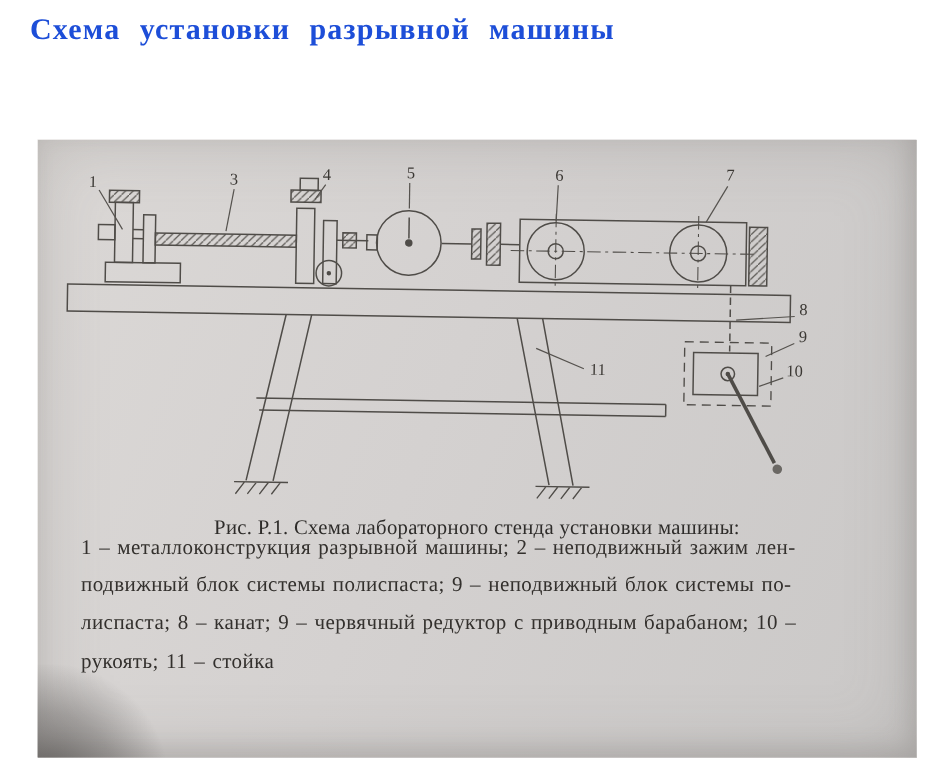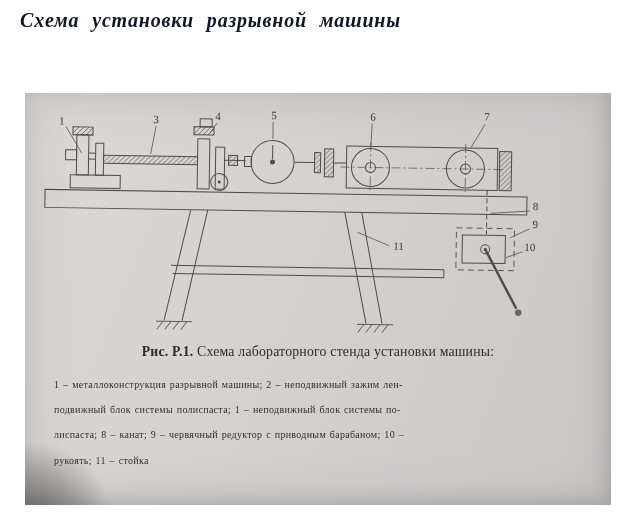--- a/index.html
+++ b/index.html
@@ -4,45 +4,44 @@
 <style>
   html, body { margin: 0; padding: 0; }
   body {
     width: 629px; height: 514px;
     position: relative; overflow: hidden;
     background: #ffffff;
     font-family: "Liberation Serif", serif;
   }
   .page-title {
     position: absolute; left: 20px; top: 9px;
-    font-size: 20px; font-weight: bold; color: #0f172a;
+    font-size: 20px; font-weight: bold; color: #1d4ed8;
     letter-spacing: 0.8px; word-spacing: 7px;
     white-space: nowrap;
-    font-style: italic;
   }
   .scan {
     position: absolute; left: 25px; top: 93px;
     width: 586px; height: 412px; overflow: hidden;
     background: linear-gradient(112deg, #dbd8d6 0%, #d4d1d0 45%, #cac8c7 100%);
     box-shadow: inset 0 0 46px rgba(108,103,98,.25), inset -4px -6px 14px rgba(112,108,104,.22);
   }
   .scan-corner {
     position: absolute; left: -14px; bottom: -16px; width: 100px; height: 78px;
     background: radial-gradient(ellipse at 18% 100%, rgba(50,47,45,.62) 0%, rgba(50,47,45,.3) 42%, rgba(50,47,45,0) 72%);
   }
   .diagram-svg { position: absolute; left: 0; top: 2px; }
   .caption {
     position: absolute; top: 251px; left: 0; width: 100%;
     text-align: center; font-size: 13.8px; color: #2e2c2a; letter-spacing: .2px;
     white-space: nowrap;
   }
-  .caption b { font-weight: bold; }
+  .caption b { font-weight: normal; }
   .legend {
-    position: absolute; top: 279px; left: 29px; width: 545px;
-    font-size: 10px; color: #33302d; letter-spacing: .3px; word-spacing: 1px;
+    position: absolute; top: 260px; left: 29px; width: 545px;
+    font-size: 14px; color: #33302d; letter-spacing: .3px; word-spacing: 1px;
   }
   .legend-line { height: 25.2px; line-height: 25.2px; white-space: nowrap; }
 </style>
 </head>
 <body>
 
 <div class="page-title">Схема установки разрывной машины</div>
 
 <div class="scan">
 
@@ -187,19 +186,19 @@
 
     </g>
   </svg>
 
   <div class="caption">
     <b>Рис. Р.1.</b><span> Схема лабораторного стенда установки машины:</span>
   </div>
 
   <div class="legend">
     <div class="legend-line">1 – металлоконструкция разрывной машины; 2 – неподвижный зажим лен-</div>
-    <div class="legend-line">подвижный блок системы полиспаста; 1 – неподвижный блок системы по-</div>
+    <div class="legend-line">подвижный блок системы полиспаста; 9 – неподвижный блок системы по-</div>
     <div class="legend-line">лиспаста; 8 – канат; 9 – червячный редуктор с приводным барабаном; 10 –</div>
     <div class="legend-line">рукоять; 11 – стойка</div>
   </div>
 
   <div class="scan-corner"></div>
 </div>
 
 </body></html>

